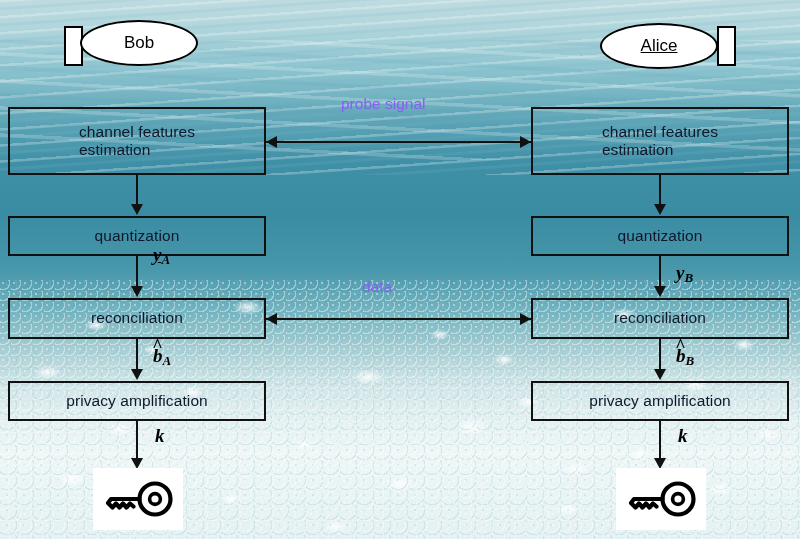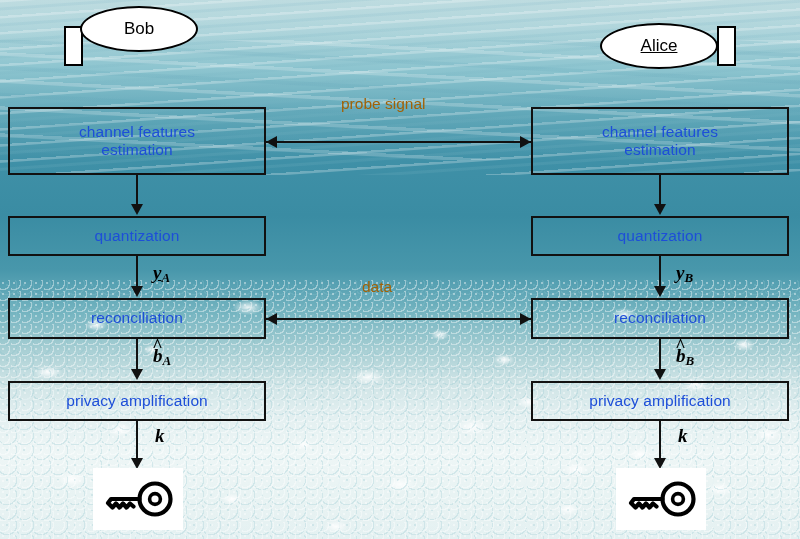--- a/index.html
+++ b/index.html
@@ -103,22 +103,21 @@
     inset:0;
     background:linear-gradient(to bottom, rgba(255,255,255,.07) 0 4%, rgba(0,0,0,0) 10% 88%, rgba(255,255,255,.05) 100%);
   }
 
   
   .node{
     position:absolute;
     box-sizing:border-box;
     border:2px solid #111;
     display:flex;align-items:center;justify-content:center;
-    text-align:center;
-    color:#1d4ed8;
+    color:#0f172a;
     font-size:15.5px;
     line-height:1.18;
     letter-spacing:.1px;
     background:transparent;
   }
 
   .party{
     position:absolute;
     box-sizing:border-box;
     width:118px;height:46px;
@@ -141,21 +140,21 @@
   .vline{position:absolute;width:0;border-left:2px solid #111;}
   .hline{position:absolute;height:0;border-top:2px solid #111;}
 
   .arrowhead{position:absolute;width:0;height:0;}
   .ah-down{border-left:6px solid transparent;border-right:6px solid transparent;border-top:11px solid #111;}
   .ah-left{border-top:6px solid transparent;border-bottom:6px solid transparent;border-right:11px solid #111;}
   .ah-right{border-top:6px solid transparent;border-bottom:6px solid transparent;border-left:11px solid #111;}
 
   .edge-label{
     position:absolute;
-    color:#a16207;font-size:15.5px;
+    color:#8b5cf6;font-size:15.5px;
     white-space:nowrap;
   }
   .sym{
     position:absolute;
     color:#000;
     font-family:"Liberation Serif",serif;
     font-weight:bold;font-style:italic;
     font-size:19px;
     white-space:nowrap;
   }
@@ -179,21 +178,21 @@
 <div id="stage">
 
   <div class="bg bg-base"></div>
   <div class="bg bg-ripples"></div>
   <div class="bg bg-ripples2" style="top:40px"></div>
   <div class="bg bg-caustics"></div>
   <div class="bg bg-speckle"></div>
   <div class="bg bg-vignette"></div>
 
   <div class="transducer" style="left:64px;top:26px;"></div>
-  <div class="party" style="left:80px;top:6px;">
+  <div class="party" style="left:80px;top:20px;">
     <span>Bob</span>
   </div>
 
   <div class="transducer" style="left:717px;top:26px;"></div>
   <div class="party" style="left:600px;top:23px;text-decoration:underline;">
     <span>Alice</span>
   </div>
 
   <div class="node" style="left:8px;top:107px;width:258px;height:68px;">
     <span style="white-space:pre-line">channel features
@@ -256,21 +255,21 @@
   <div class="hline" style="left:266px;top:141px;width:265px;"></div>
   <div class="arrowhead ah-left" style="left:266px;top:136px;"></div>
   <div class="arrowhead ah-right" style="left:520px;top:136px;"></div>
   <div class="edge-label" style="left:341px;top:95px;">probe signal</div>
 
   <div class="hline" style="left:266px;top:318px;width:265px;"></div>
   <div class="arrowhead ah-left" style="left:266px;top:313px;"></div>
   <div class="arrowhead ah-right" style="left:520px;top:313px;"></div>
   <div class="edge-label" style="left:362px;top:278px;">data</div>
 
-  <div class="sym" style="left:153px;top:262px;text-decoration:underline;">
+  <div class="sym" style="left:153px;top:244px;text-decoration:underline;">
     <span>y</span><span class="sub">A</span>
   </div>
 
   <div class="sym" style="left:153px;top:345px;">
     <span class="hatwrap"><span class="hat">^</span><span>b</span></span><span class="sub">A</span>
   </div>
 
   <div class="sym" style="left:155px;top:425px;">k</div>
 
   <div class="sym" style="left:676px;top:262px;">

